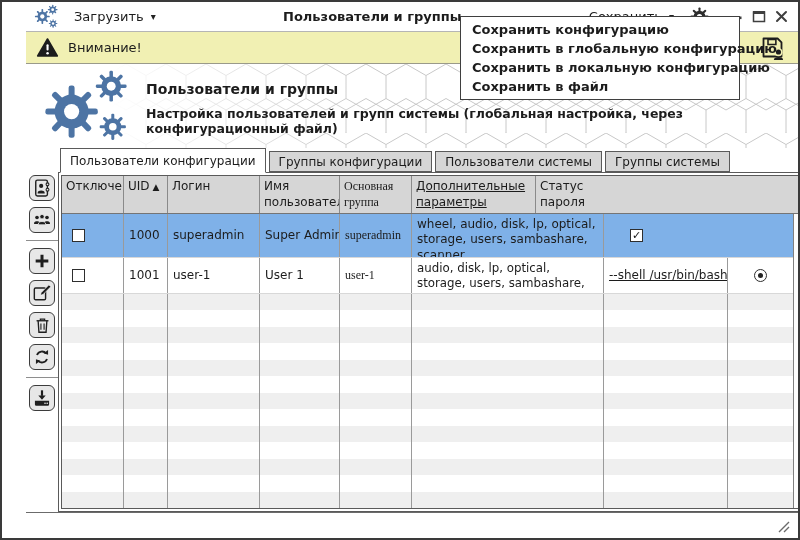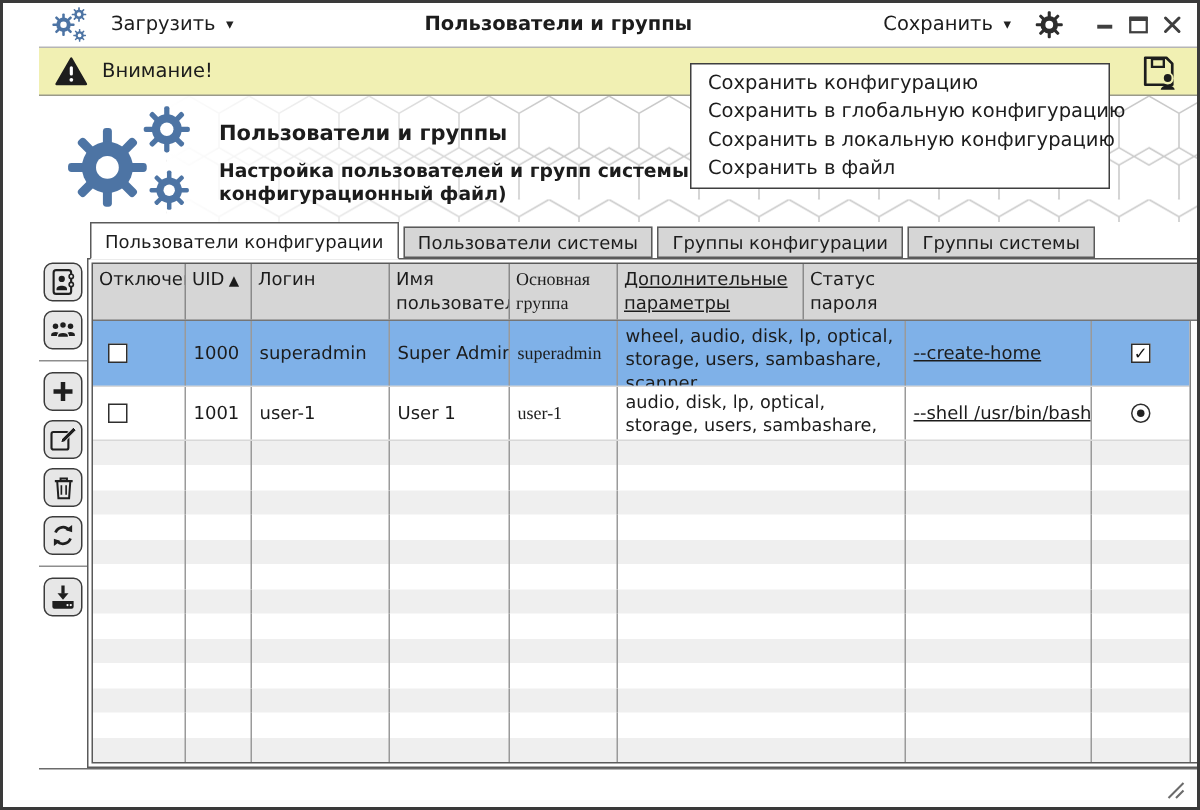--- a/index.html
+++ b/index.html
@@ -15,21 +15,21 @@
   .menu-btn .arr { font-size: 10px; color: #222; }
   .tb-title { flex: 1; text-align: center; font-weight: 700; font-size: 13px; }
   .tb-right { display: flex; align-items: center; gap: 16px; }
   .winctl { display: flex; align-items: center; gap: 9px; margin-left: 6px; }
   .winctl svg { display: block; }
   
   .warnbar { height: 32px; background: var(--warning, #f1f0b3); border-bottom: 1px solid #9a9a8a; display: flex; align-items: center; padding: 0 12px 0 10px; gap: 9px; }
   .warnbar .spacer { flex: 1; }
   .warnbar .txt { font-size: 13px; }
   
-  .dropdown { position: absolute; top: 40px; left: 458px; width: 280px; background: #fff; border: 1px solid #3f3f3f; z-index: 30; padding: 3px 0; }
+  .dropdown { position: absolute; top: 14px; left: 458px; width: 280px; background: #fff; border: 1px solid #3f3f3f; z-index: 30; padding: 3px 0; font-weight: bold; }
   .dropdown .item { font-size: 13px; line-height: 19px; padding: 0 11px; white-space: nowrap; }
   
   .pagehead { position: relative; height: 84px; background: #fff; overflow: hidden; }
   .hexbg { position: absolute; inset: 0; }
   .pagehead .gears { position: absolute; left: 16px; top: 6px; color: var(--accent, #4d74a4); }
   .pagehead .ht { position: absolute; left: 120px; top: 17px; font-size: 14px; font-weight: 700; }
   .pagehead .hs { position: absolute; left: 120px; top: 42px; font-size: 12.5px; font-weight: 600; width: 660px; }
   
   .content { display: flex; height: 364px; }
   .sidebar { width: 34px; padding-top: 24px; display: flex; flex-direction: column; align-items: center; }
@@ -236,22 +236,22 @@
           <path d="M3.5 15.2 h17 v4.6 a1.6 1.6 0 0 1-1.6 1.6 h-13.8 a1.6 1.6 0 0 1-1.6-1.6 Z" fill="#1f1f1f"></path>
           <circle cx="15.6" cy="18.4" r="0.9" fill="#ffffff"></circle>
           <circle cx="18.2" cy="18.4" r="0.9" fill="#ffffff"></circle>
         </svg>
       </div>
     </div>
 
     <div class="rightzone">
       <div class="tabs">
         <div class="tab active">Пользователи конфигурации</div>
+        <div class="tab">Группы конфигурации</div>
         <div class="tab">Пользователи системы</div>
-        <div class="tab">Группы конфигурации</div>
         <div class="tab">Группы системы</div>
       </div>
       <div class="panel">
         <div class="table">
           <div class="thead">
             <div class="th c0">Отключен</div>
             <div class="th c1">
               <span>UID</span><span class="sortarr">▲</span>
             </div>
             <div class="th c2">Логин</div>
@@ -274,23 +274,20 @@
                 <div class="td c2 nw cellmid">
                     <span>superadmin</span>
                   </div>
                 <div class="td c3 nw cellmid">
                     <span>Super Admin</span>
                   </div>
                 <div class="td c4 nw cellmid">
                     <span>superadmin</span>
                   </div>
                 <div class="td c5">wheel, audio, disk, lp, optical, storage, users, sambashare, scanner</div>
-                <div class="td c6 nw cellmid">
-                    <span>--create-home</span>
-                  </div>
                 <div class="td c7 cellcenter">
                     <span class="checkbox">✓</span>
                   </div>
               </div>
 
               <div class="row data" style="height:36px">
                 <div class="td c0 cellmid" style="padding-left:10px">
                     <span class="checkbox"></span>
                   </div>
                 <div class="td c1 nw cellmid">

